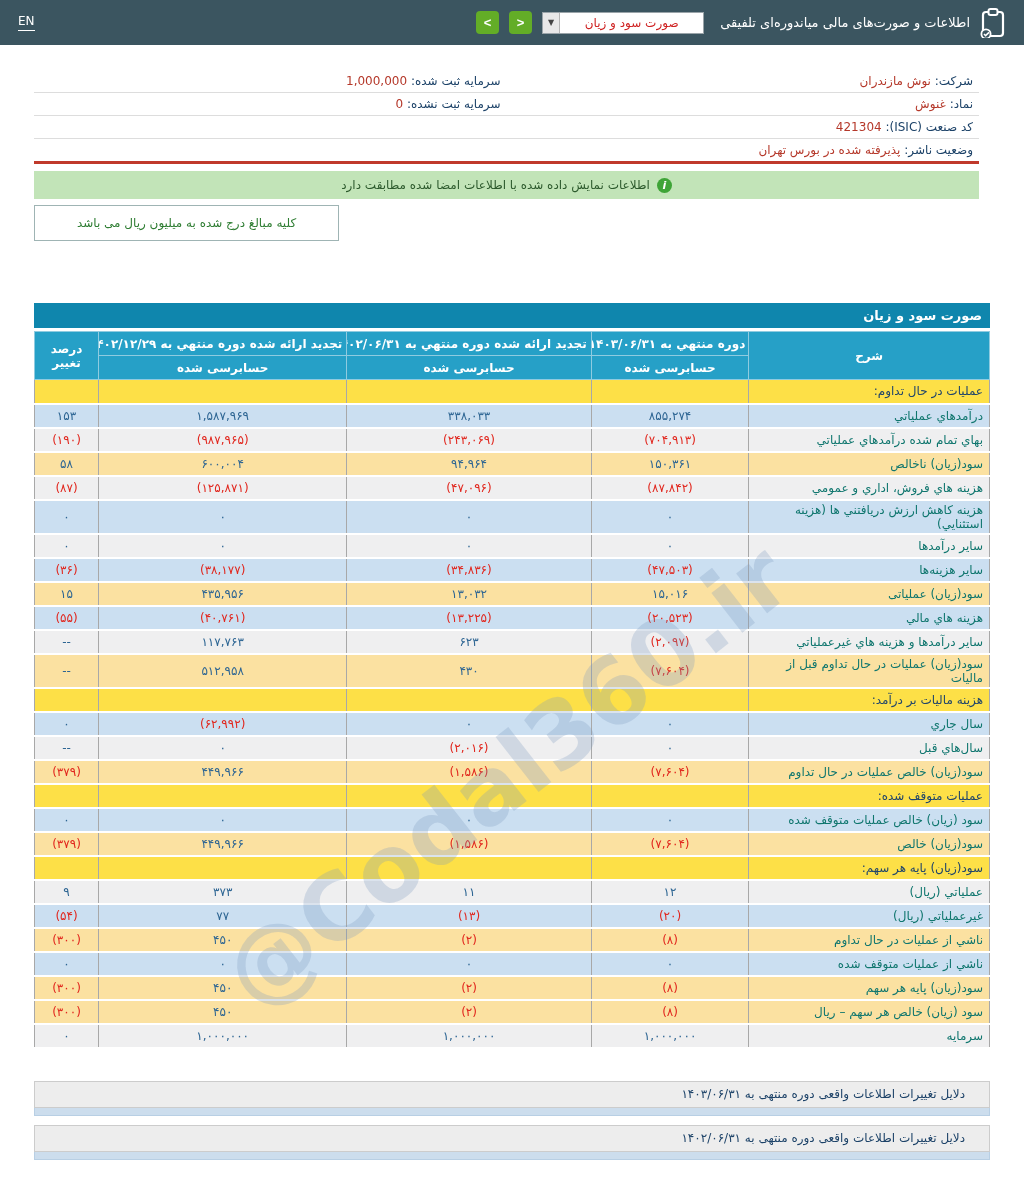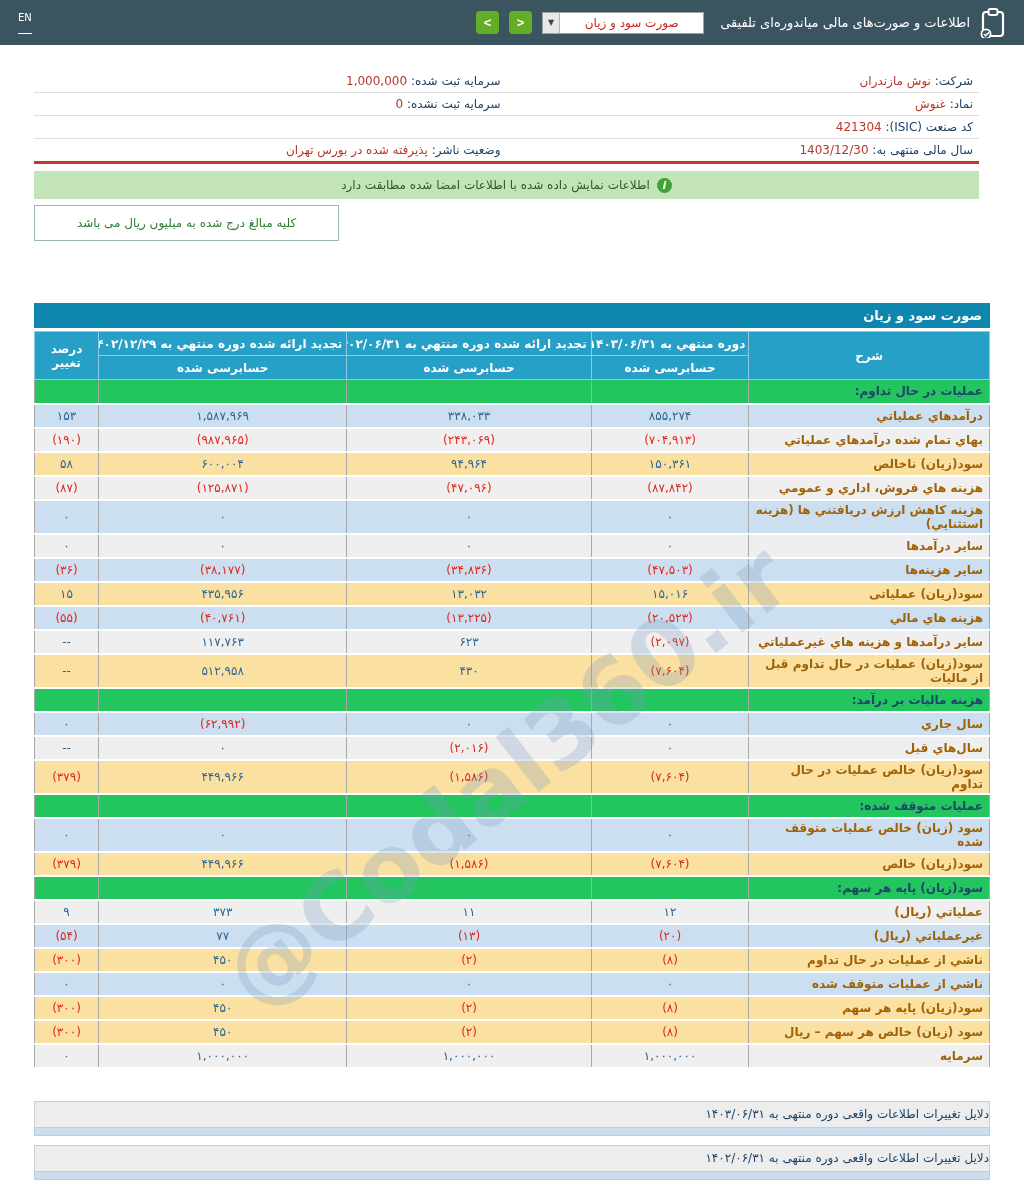--- a/index.html
+++ b/index.html
@@ -8,21 +8,21 @@
 
   
   .topbar { height:45px; background:#3b5560; display:flex; align-items:center; padding:0 18px; gap:10px; }
   .clipboard { width:26px; height:30px; flex:0 0 auto; }
   .topbar-title { color:#fff; font-size:13px; margin-left:6px; white-space:nowrap; }
   .report-select { display:flex; direction:ltr; align-items:stretch; height:22px; background:#fff; border:1px solid #9aa4a9; width:162px; cursor:pointer; }
   .sel-arrow { width:17px; background:#e8e8e8; border-right:1px solid #b5b5b5; font-size:8px; color:#444; display:flex; align-items:center; justify-content:center; }
   .sel-text { flex:1; color:#cf2222; font-size:12px; display:flex; align-items:center; justify-content:center; white-space:nowrap; }
   .navbtn { width:23px; height:23px; border:none; border-radius:4px; background:#63ad27; color:#fff; font-weight:bold; font-size:13px; cursor:pointer; direction:ltr; line-height:1; }
   .topbar .spacer { flex:1; }
-  .en { color:#fff; font-size:10px; text-decoration:none; border-bottom:1px solid #fff; padding-bottom:10px; cursor:pointer; }
+  .en { color:#fff; font-size:12px; text-decoration:none; border-bottom:1px solid #fff; padding-bottom:2px; cursor:pointer; }
 
   
   .info-table { margin:24px 45px 0 34px; border-bottom:3px solid #c0392b; }
   .info-row { display:flex; border-top:1px solid #ddd; min-height:23px; align-items:center; }
   .info-row:first-child { border-top:none; }
   .info-cell { flex:1; padding:2px 6px; white-space:nowrap; }
   .info-cell .lbl { color:#1c4268; }
   .info-cell .val, .red-part { color:#b5382a; }
 
   
@@ -37,32 +37,32 @@
   .stmt-wrap { position:relative; margin:62px 34px 0 34px; }
   .watermark { position:absolute; top:420px; right:140px; transform:rotate(-38deg); transform-origin:center; font-size:92px; font-weight:bold; color:rgba(125,155,190,0.28); pointer-events:none; white-space:nowrap; z-index:5; direction:ltr; }
   .stmt-title { background:#0f86ad; color:#fff; font-weight:bold; font-size:13px; padding:5px 8px; margin-bottom:3px; }
   table.stmt { width:100%; border-collapse:collapse; table-layout:fixed; }
   table.stmt th, table.stmt td { height:24px; }
   thead th { background:#26a0c7; color:#fff; font-weight:bold; font-size:12px; border:1px solid #8fcbe0; padding:2px 4px; }
   thead th.period { white-space:nowrap; overflow:hidden; }
   thead th.desc { width:25.2%; }
   thead th.pct { width:6.7%; }
   tbody td { border-left:1px solid #a8a8a8; border-right:1px solid #a8a8a8; border-bottom:2px solid #fff; padding:2px 6px; font-size:12px; }
-  tbody td.lblcell { text-align:right; color:#a16207;font-weight:bold; }
+  tbody td.lblcell { text-align:right; color:#0f766e; }
   tbody td.num { text-align:center; color:#2d6593; direction:ltr; }
   tbody td.num.neg { color:#e1261d; }
   tr.blue td { background:#cbdff1; }
   tr.grey td { background:#efeff0; }
   tr.yellow td { background:#fbe1a1; }
-  tr.section td { background:#22c55e; font-weight:bold; color:#20456b; }
+  tr.section td { background:#fde047; font-weight:normal; color:#20456b; }
   table.stmt { border:1px solid #a8a8a8; }
 
   
   .links { margin:32px 34px 0 34px; }
-  .linkrow { background:#ededed; border:1px solid #ccc; height:27px; display:flex; align-items:center; padding:0 0; color:#1c4268; cursor:pointer; }
+  .linkrow { background:#ededed; border:1px solid #ccc; height:27px; display:flex; align-items:center; padding:0 24px; color:#1c4268; cursor:pointer; }
   .bluestrip { height:8px; background:#ccdded; border:1px solid #b8cfe4; border-top:none; }
   .linkgroup { margin-bottom:9px; }
 </style>
 </head>
 <body>
 
 <div class="topbar">
   <div class="clipboard">
     <svg viewBox="0 0 26 30" width="26" height="30">
       <rect x="3" y="4" width="20" height="24" rx="3" fill="none" stroke="#fff" stroke-width="2.2"></rect>
@@ -88,21 +88,20 @@
       <div class="info-cell"><span class="lbl">سرمایه ثبت شده: </span><span class="red-part">1,000,000</span></div>
     </div>
     <div class="info-row">
       <div class="info-cell"><span class="lbl">نماد: </span><span class="val">غنوش</span></div>
       <div class="info-cell"><span class="lbl">سرمایه ثبت نشده: </span><span class="red-part">0</span></div>
     </div>
     <div class="info-row">
       <div class="info-cell"><span class="lbl">کد صنعت (ISIC): </span><span class="val">421304</span></div>
     </div>
     <div class="info-row">
-      <div class="info-cell"><span class="lbl">سال مالی منتهی به: </span><span class="val">1403/12/30</span></div>
       <div class="info-cell"><span class="lbl">وضعیت ناشر: </span><span class="red-part">پذیرفته شده در بورس تهران</span></div>
     </div>
   </div>
 
 <div class="notice">
   <span class="info-icon">i</span>
   <span>اطلاعات نمایش داده شده با اطلاعات امضا شده مطابقت دارد</span>
 </div>
 
 <div class="unit-wrap">

